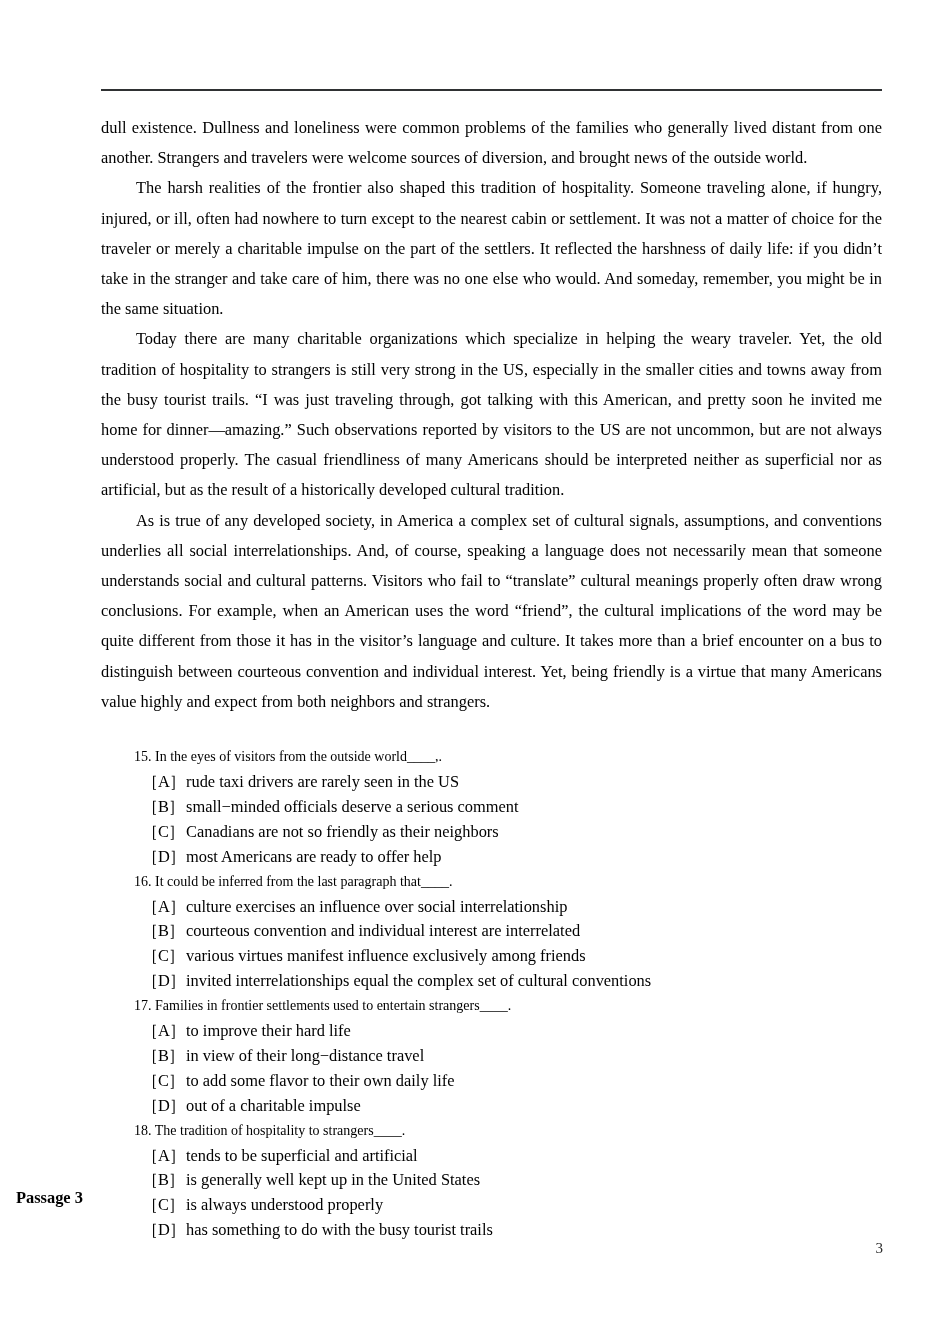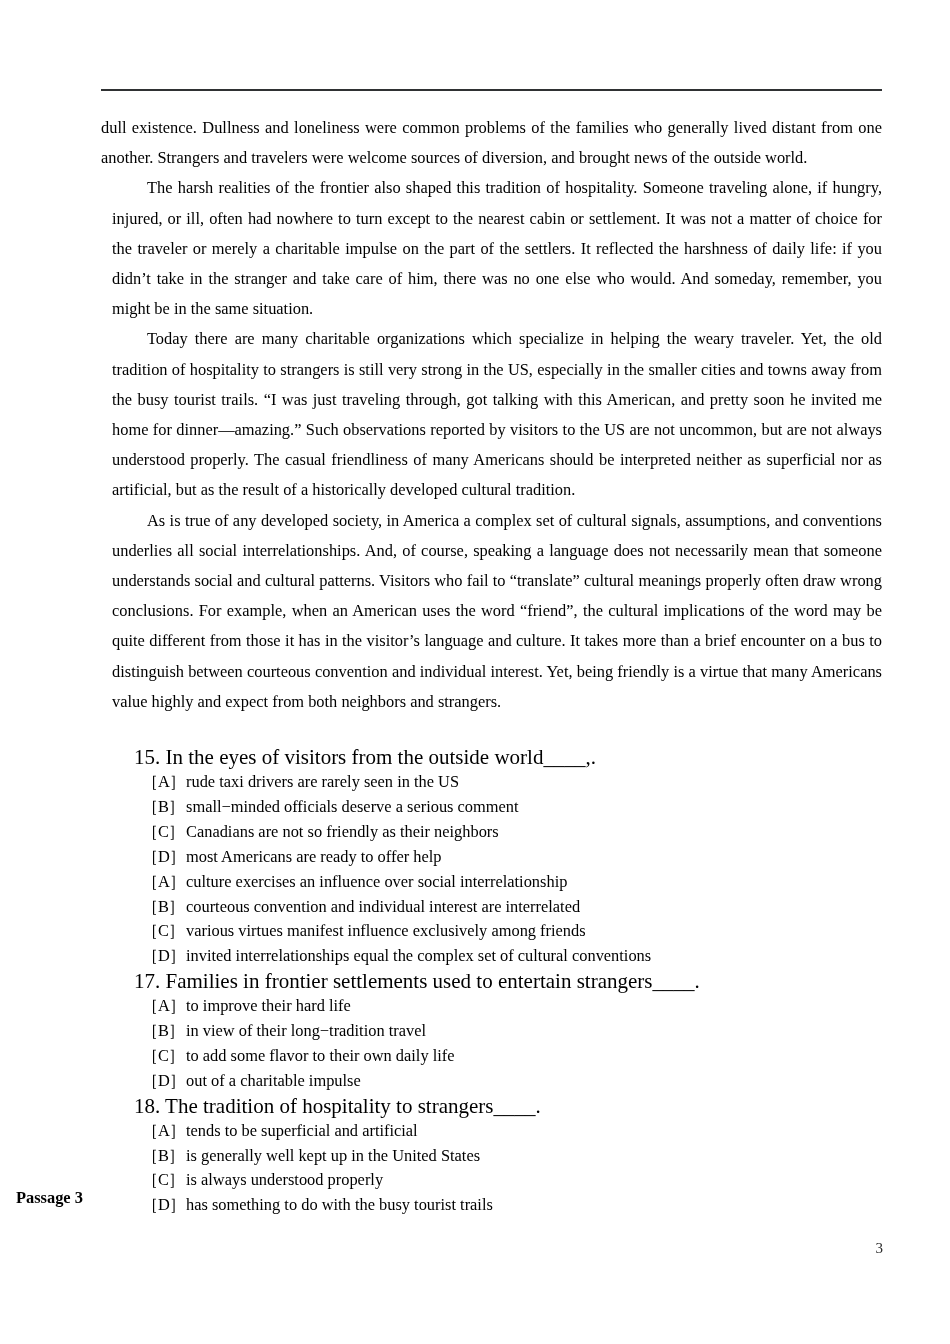--- a/index.html
+++ b/index.html
@@ -48,34 +48,33 @@
     font-size: 16.4px;
     line-height: 30.2px;
     text-align: justify;
     text-justify: inter-word;
     text-indent: 0;
     -webkit-hyphens: none;
     hyphens: none;
   }
   p.para.indent {
     text-indent: 35px;
-    margin-left: 11px;
   }
 
   
   .questions {
     margin-top: 28px;
   }
   .qblock {
     margin: 0 0 0 0;
   }
   .qstem {
     margin: 0;
     padding-left: 33px;
-    font-size: 21px;
+    font-size: 14px;
     line-height: 24.9px;
     white-space: nowrap;
   }
   .opt {
     margin: 0;
     padding-left: 41px;
     font-size: 16.4px;
     line-height: 24.9px;
     white-space: nowrap;
     display: flex;
@@ -145,20 +144,21 @@
           <span class="opt-key">［C］</span>
           <span class="opt-text">Canadians are not so friendly as their neighbors</span>
         </div>
         <div class="opt">
           <span class="opt-key">［D］</span>
           <span class="opt-text">most Americans are ready to offer help</span>
         </div>
       </div>
 
       <div class="qblock">
+        <p class="qstem">16. It could be inferred from the last paragraph that____.</p>
         <div class="opt">
           <span class="opt-key">［A］</span>
           <span class="opt-text">culture exercises an influence over social interrelationship</span>
         </div>
         <div class="opt">
           <span class="opt-key">［B］</span>
           <span class="opt-text">courteous convention and individual interest are interrelated</span>
         </div>
         <div class="opt">
           <span class="opt-key">［C］</span>
@@ -171,21 +171,21 @@
       </div>
 
       <div class="qblock">
         <p class="qstem">17. Families in frontier settlements used to entertain strangers____.</p>
         <div class="opt">
           <span class="opt-key">［A］</span>
           <span class="opt-text">to improve their hard life</span>
         </div>
         <div class="opt">
           <span class="opt-key">［B］</span>
-          <span class="opt-text">in view of their long−tradition travel</span>
+          <span class="opt-text">in view of their long−distance travel</span>
         </div>
         <div class="opt">
           <span class="opt-key">［C］</span>
           <span class="opt-text">to add some flavor to their own daily life</span>
         </div>
         <div class="opt">
           <span class="opt-key">［D］</span>
           <span class="opt-text">out of a charitable impulse</span>
         </div>
       </div>

